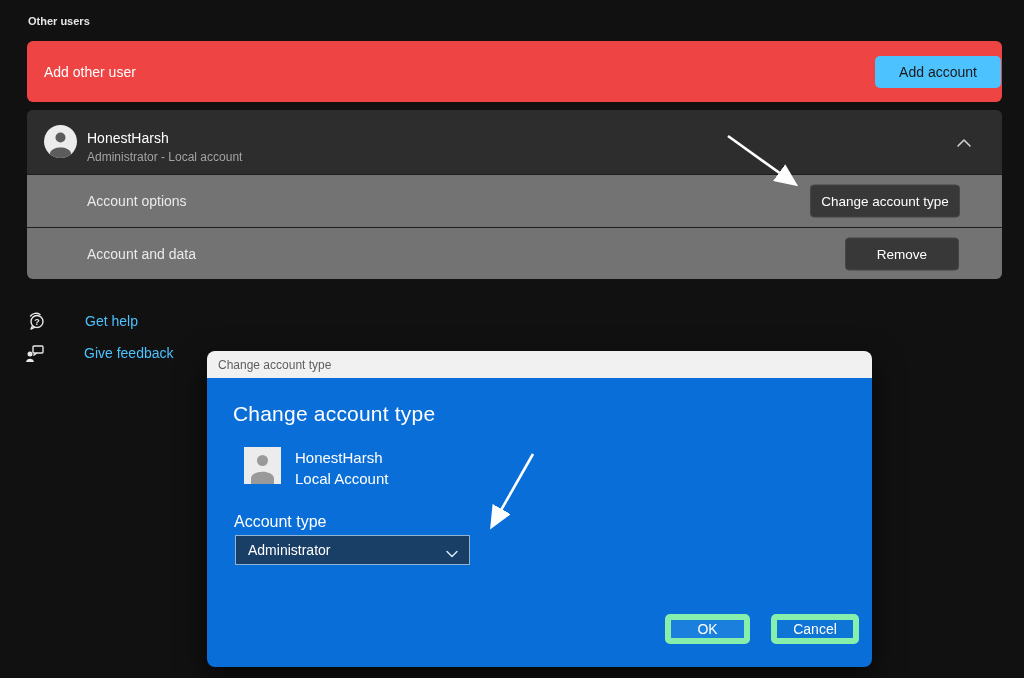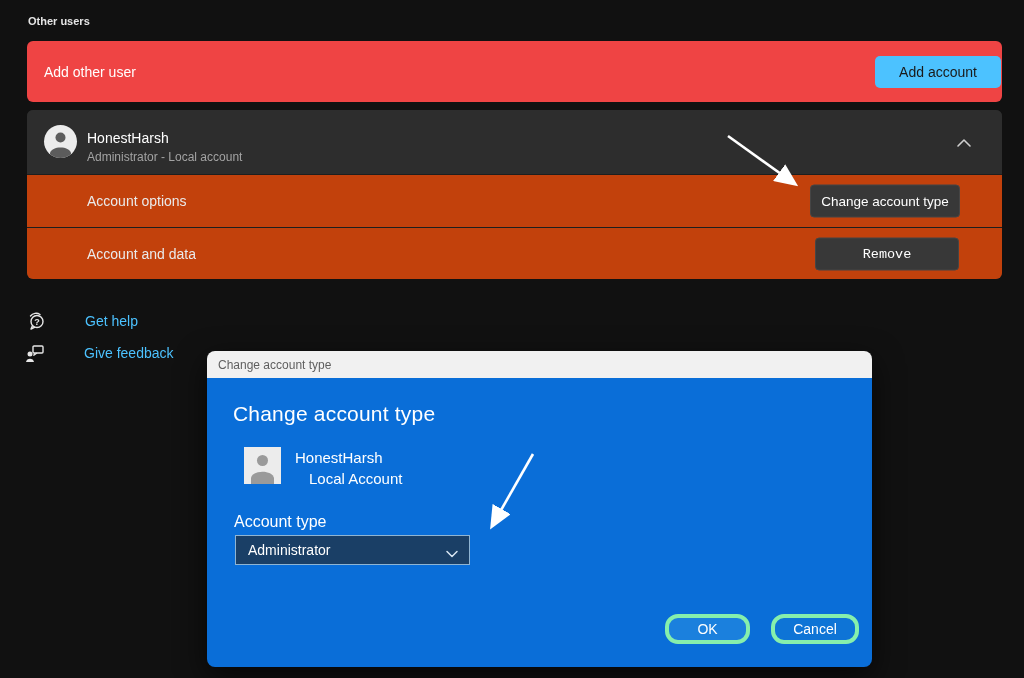--- a/index.html
+++ b/index.html
@@ -43,21 +43,21 @@
   .avatar-circle {
     position: absolute; left: 17px; top: 15px;
     width: 33px; height: 33px; border-radius: 50%;
     background: #ececec; overflow: hidden;
   }
   .user-name { position: absolute; left: 60px; top: 20px; font-size: 14px; color: #ffffff; }
   .user-subtitle { position: absolute; left: 60px; top: 40px; font-size: 12px; color: #a3a3a3; }
   .chevron-up-wrap { position: absolute; right: 30px; top: 25px; width: 16px; height: 12px; cursor: pointer; }
   .sub-row {
     position: absolute; left: 0; width: 100%; height: 53px;
-    background: #c2410c; border-top: 1px solid #1e1e1e;
+    background: #737373; border-top: 1px solid #1e1e1e;
   }
   .sub-row .row-label {
     position: absolute; left: 60px; top: 50%; transform: translateY(-50%);
     font-size: 14px; color: #eaeaea;
   }
   .btn-gray {
     position: absolute; top: 50%; transform: translateY(-50%);
     height: 33px;
     background: #383838; color: #ffffff;
     border: 1px solid #454545; border-radius: 4px;
@@ -91,36 +91,36 @@
   }
   .dialog-heading {
     position: absolute; left: 26px; top: 24px;
     font-size: 21px; font-weight: 300; color: #ffffff; letter-spacing: 0.2px;
   }
   .dialog-avatar {
     position: absolute; left: 37px; top: 69px;
     width: 37px; height: 37px; background: #ececec; overflow: hidden;
   }
   .dialog-user-name { position: absolute; left: 88px; top: 71px; font-size: 15px; color: #ffffff; }
-  .dialog-user-kind { position: absolute; left: 102px; top: 92px; font-size: 15px; color: #ffffff; }
+  .dialog-user-kind { position: absolute; left: 88px; top: 92px; font-size: 15px; color: #ffffff; }
   .dialog-field-label { position: absolute; left: 27px; top: 135px; font-size: 16px; color: #ffffff; }
   .dropdown {
     position: absolute; left: 28px; top: 157px;
     width: 235px; height: 30px;
     background: #1a3f66; border: 1px solid #8fb4d2;
     cursor: pointer;
   }
   .dropdown-value {
     position: absolute; left: 12px; top: 50%; transform: translateY(-50%);
     font-size: 14px; color: #ffffff;
   }
   .dropdown-chevron { position: absolute; right: 10px; top: 9px; }
   .btn-dialog {
     position: absolute; top: 236px; height: 30px;
-    border: 4px solid #86efac; border-radius: 13px;
+    border: 6px solid #86efac; border-radius: 5px;
     color: #ffffff; font-size: 14px; font-family: inherit; cursor: pointer;
   }
   .btn-ok { left: 458px; width: 85px; background: #1b80dd; }
   .btn-cancel { left: 564px; width: 88px; background: #0e74d6; }
 
   
   .arrows-overlay {
     left: 0; top: 0; width: 1024px; height: 678px;
     pointer-events: none; z-index: 9;
   }
@@ -150,21 +150,21 @@
         <polyline points="2,9 8,3 14,9" fill="none" stroke="#cfcfcf" stroke-width="1.6" stroke-linecap="round" stroke-linejoin="round"></polyline>
       </svg>
     </span>
   </div>
   <div class="sub-row" style="top:64px;">
     <span class="row-label">Account options</span>
     <button class="btn-gray" style="right:42px; width:150px;">Change account type</button>
   </div>
   <div class="sub-row" style="top:117px; height:52px;">
     <span class="row-label">Account and data</span>
-    <button class="btn-gray" style="right:43px; width:144px;font-family:Liberation Mono, monospace;">Remove</button>
+    <button class="btn-gray" style="right:43px; width:114px;">Remove</button>
   </div>
 </div>
 
 <div class="abs footer-link" style="left:26px; top:311px; width:160px; height:22px;">
   <span class="footer-icon">
     <svg width="20" height="20" viewBox="0 0 20 20">
       <path d="M4.5 5 A7 7 0 0 1 14 3.5" fill="none" stroke="#e6e6e6" stroke-width="1.4" stroke-linecap="round"></path>
       <circle cx="11" cy="10.5" r="6" fill="none" stroke="#e6e6e6" stroke-width="1.4"></circle>
       <path d="M6.5 14.5 L5 18 L9 16.2" fill="none" stroke="#e6e6e6" stroke-width="1.4" stroke-linejoin="round"></path>
       <text x="11" y="14" text-anchor="middle" font-size="9" fill="#e6e6e6" font-family="Liberation Sans, sans-serif" font-weight="bold">?</text>

